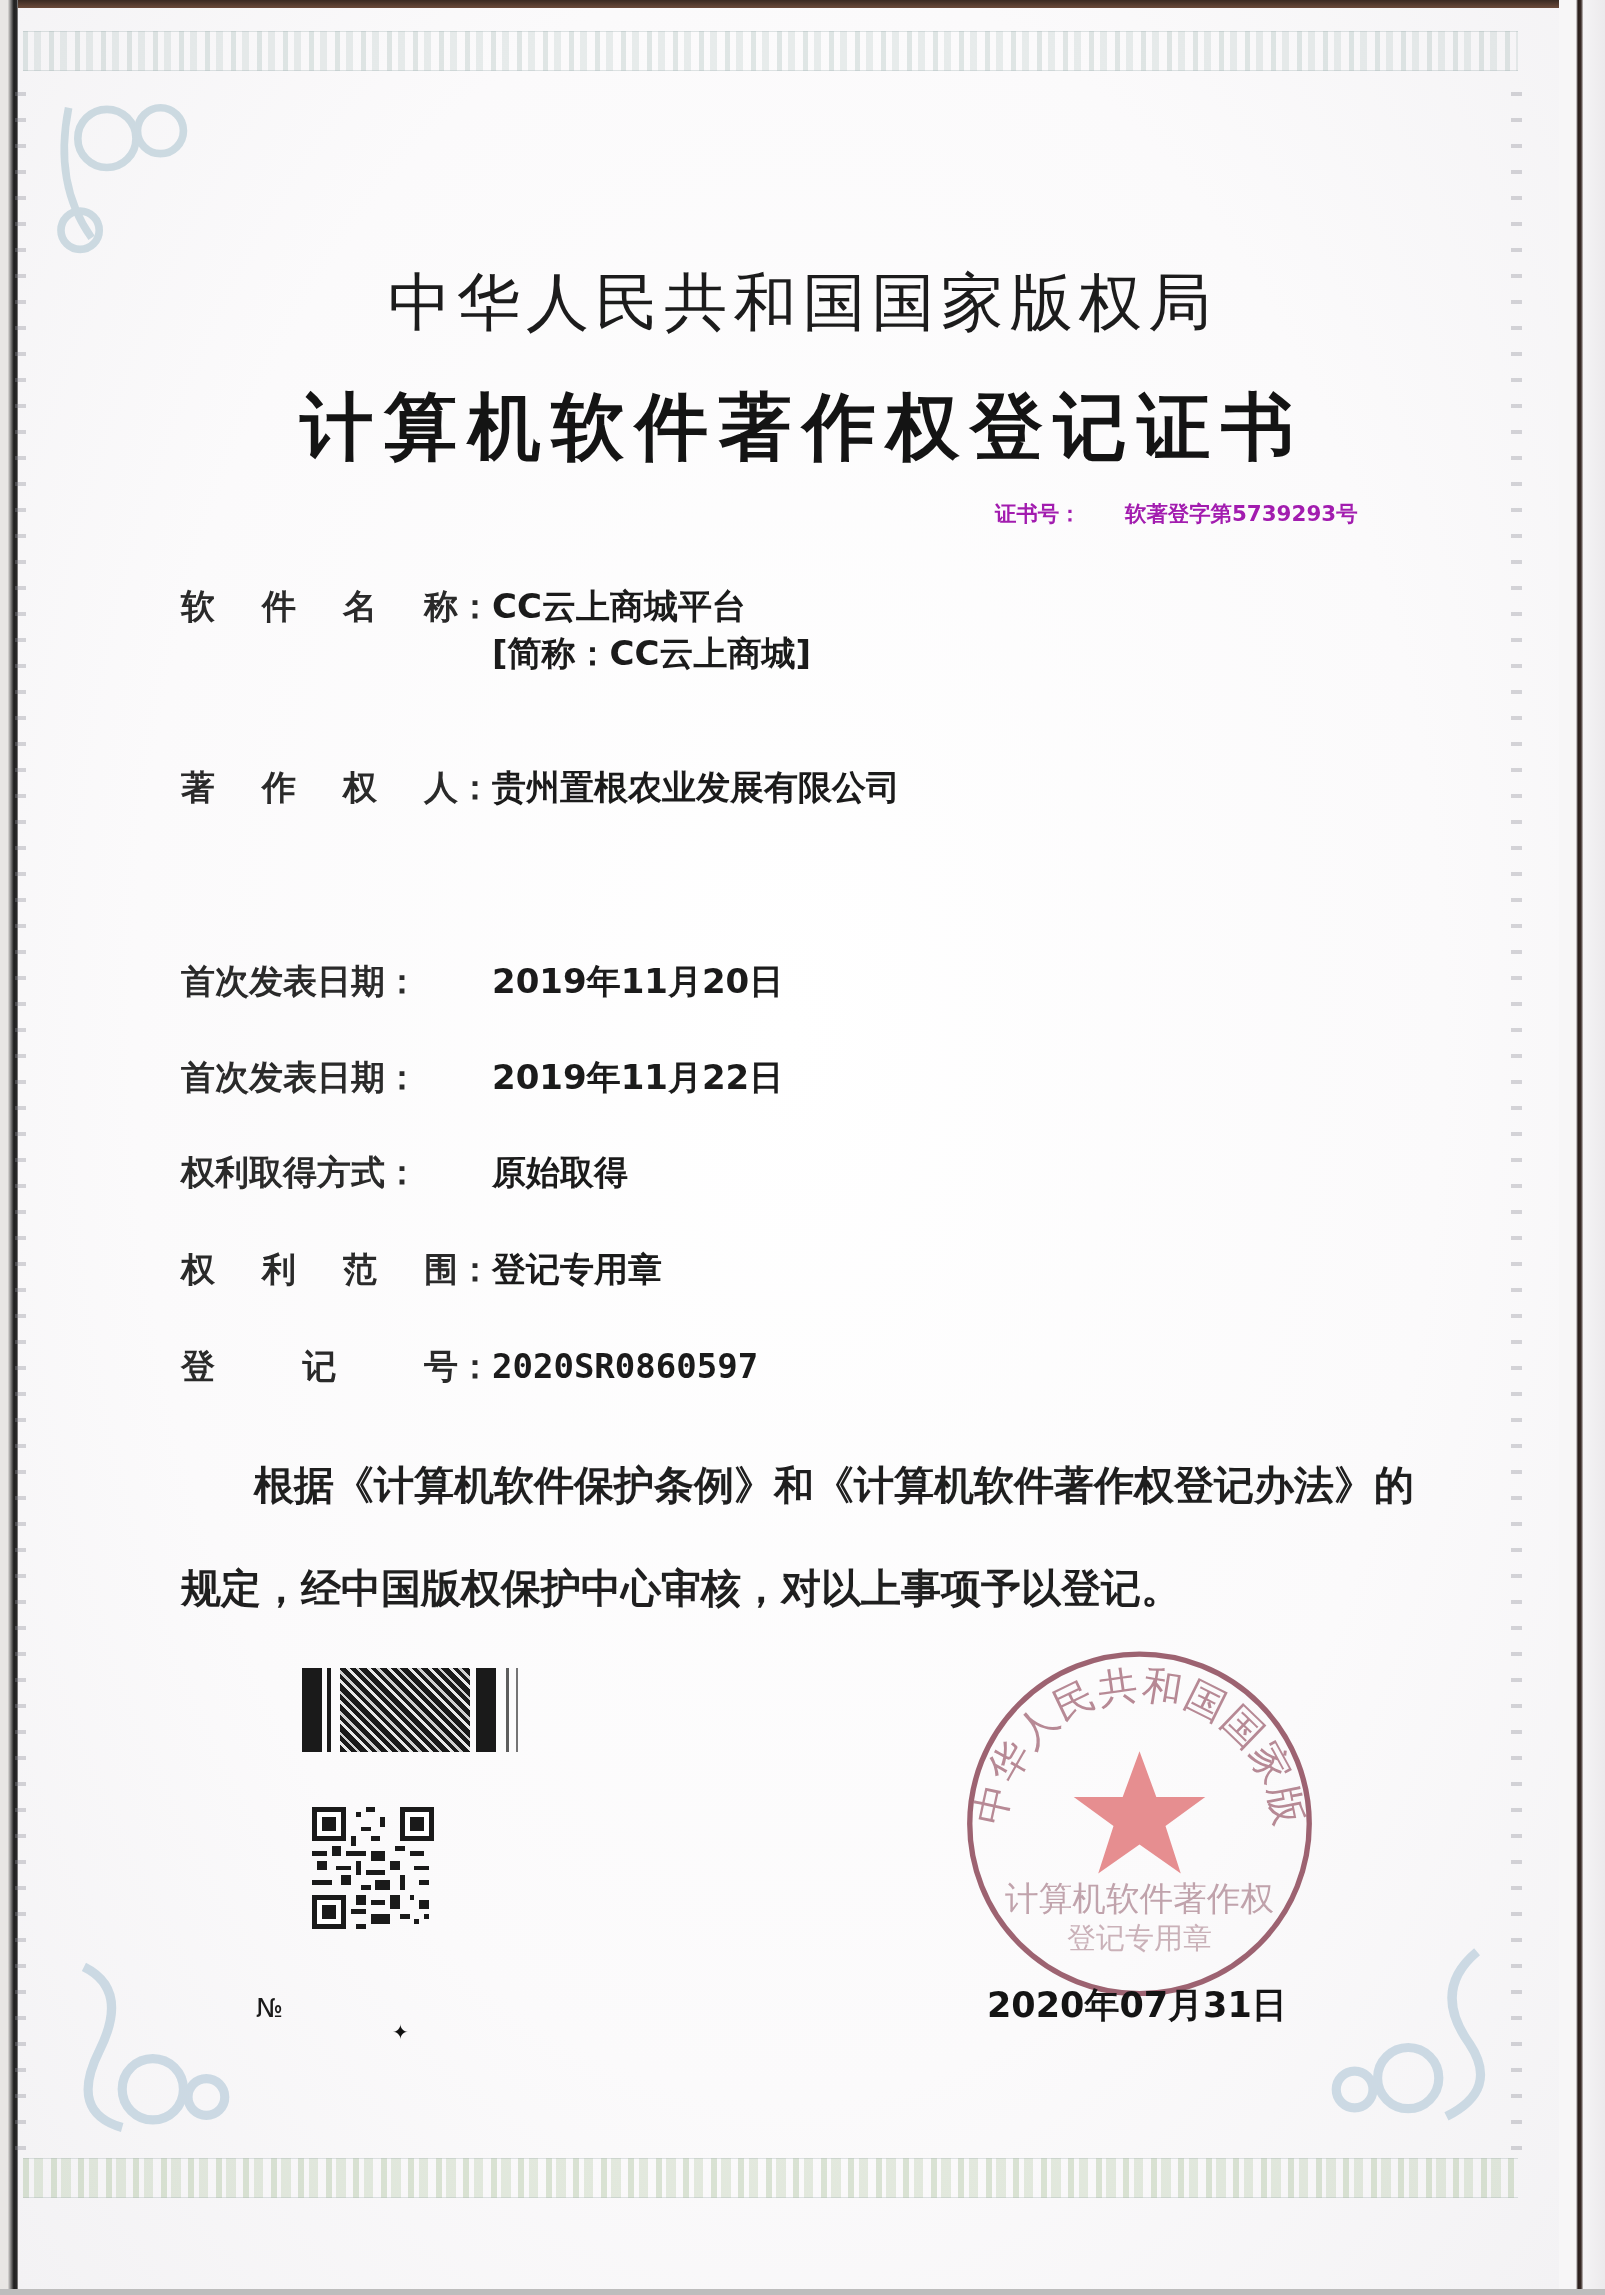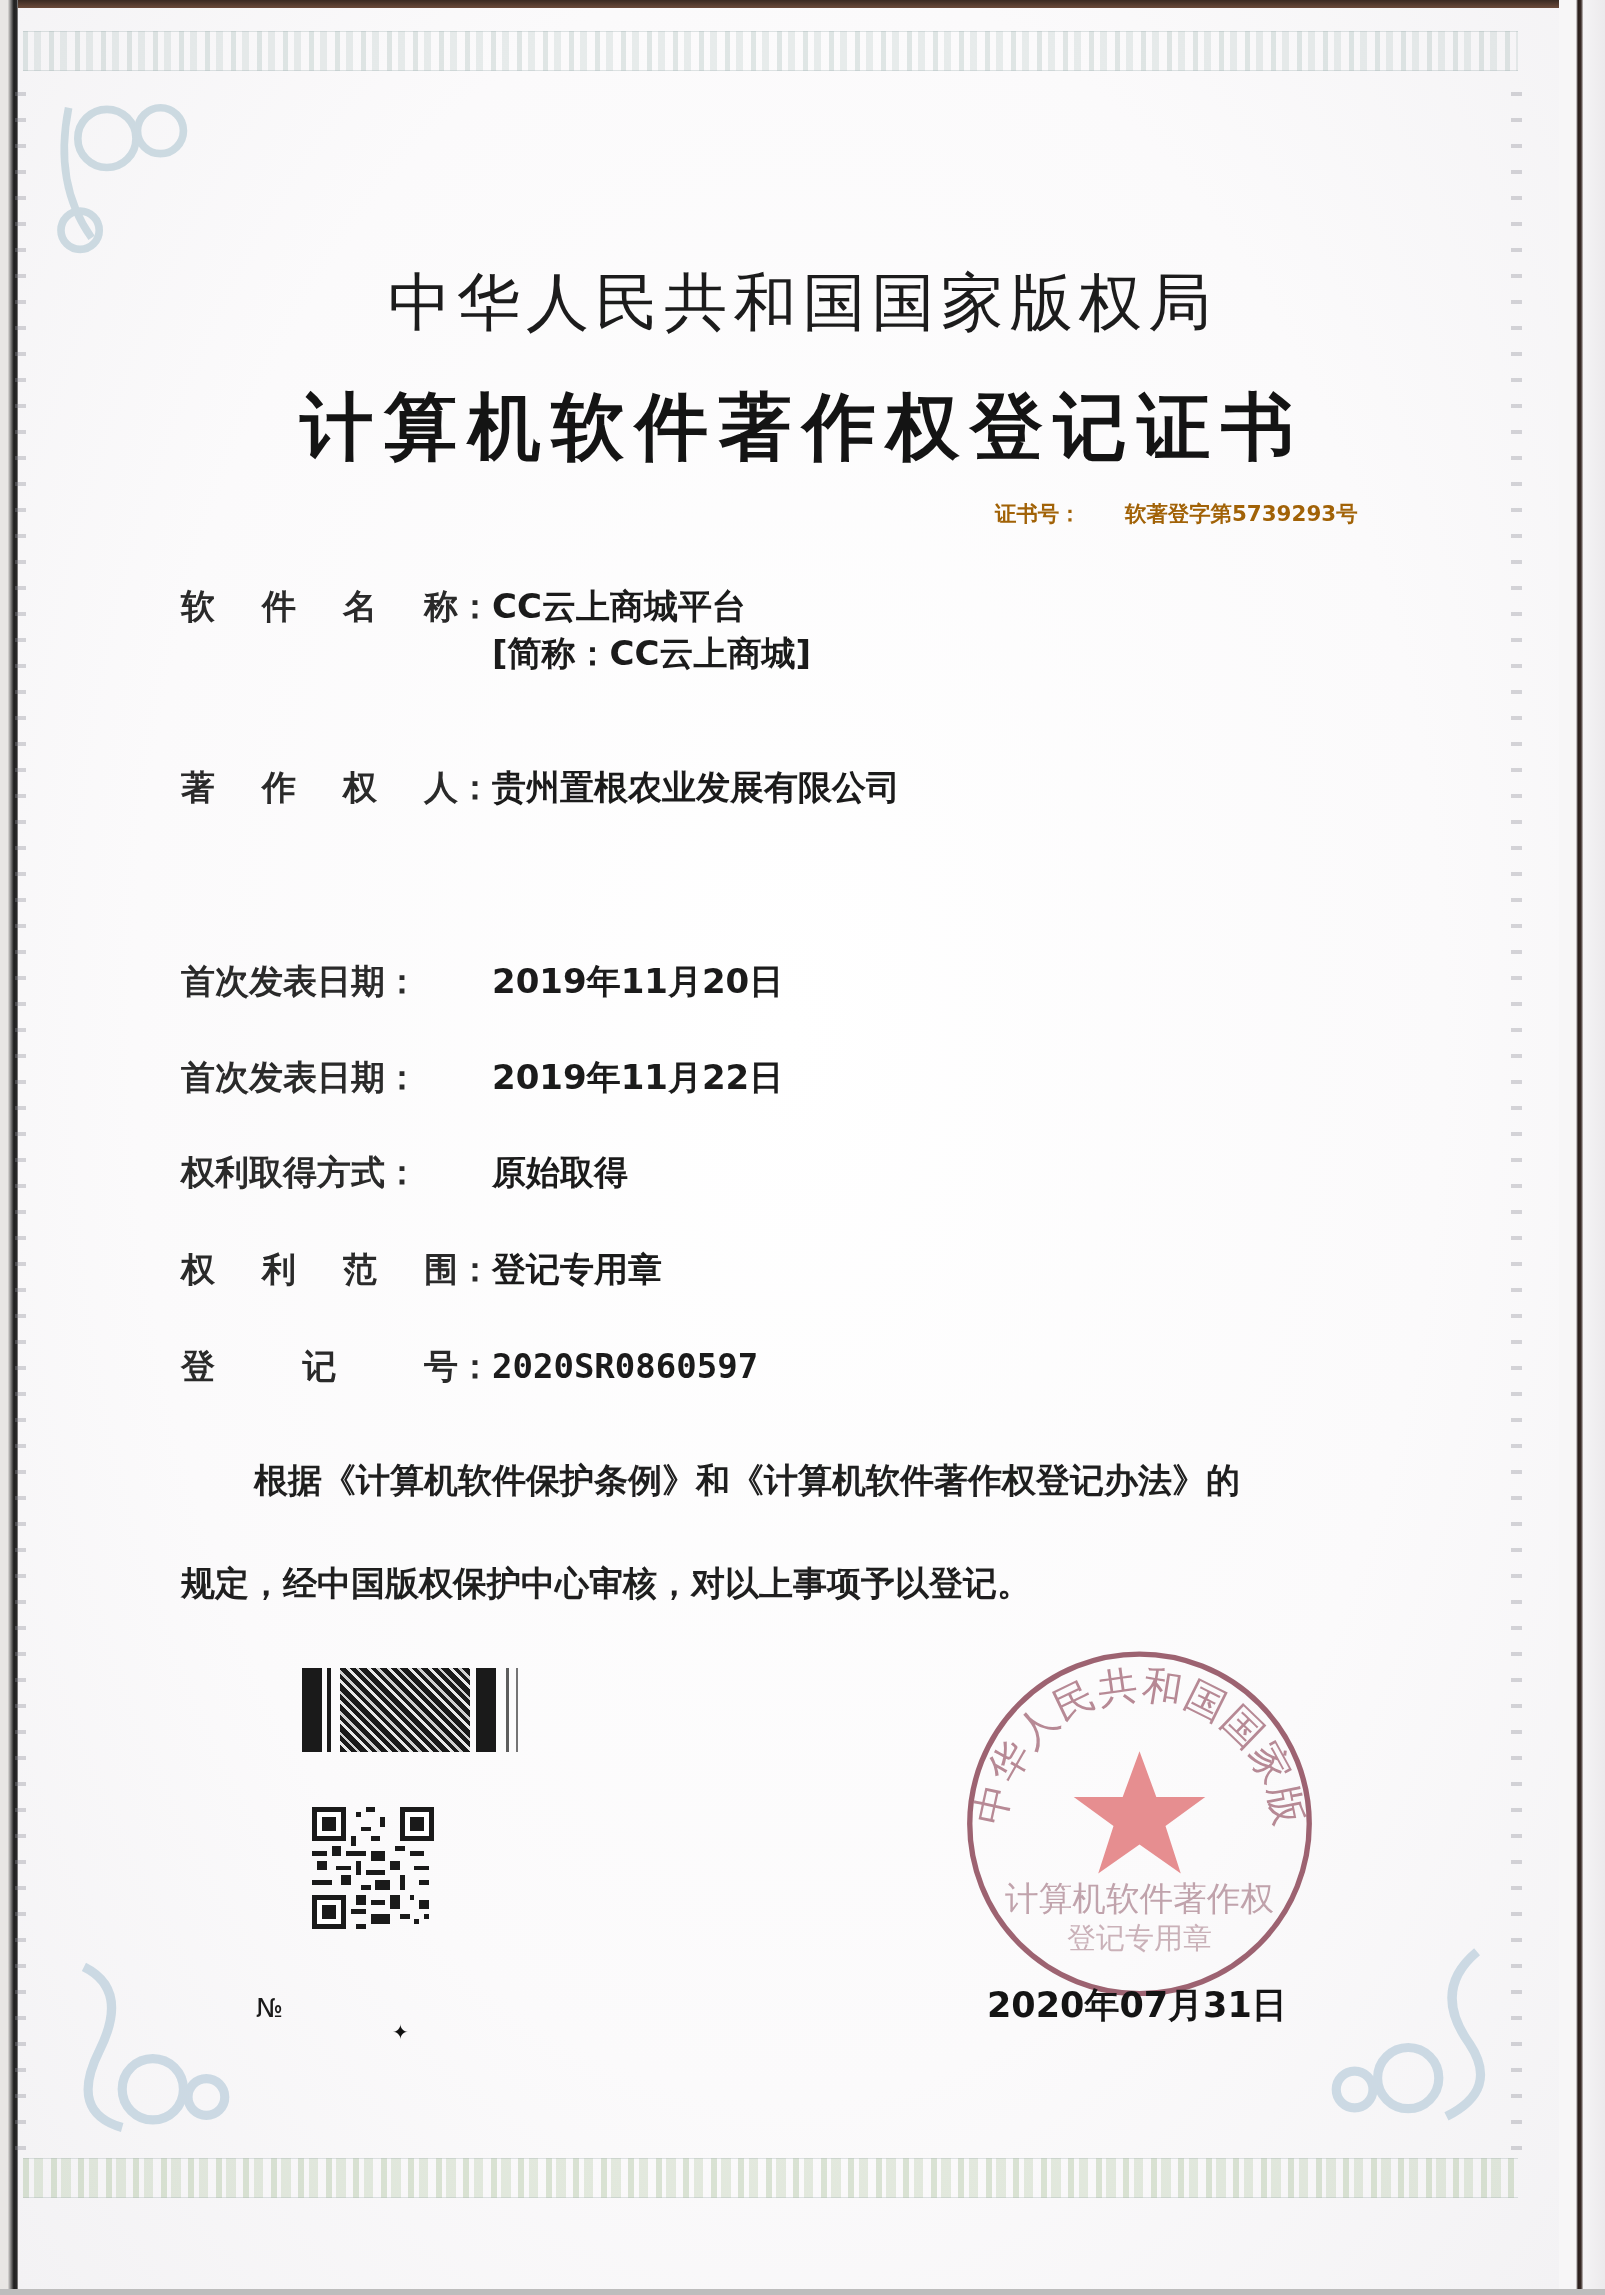--- a/index.html
+++ b/index.html
@@ -64,21 +64,21 @@
       text-align: center; font-family: "DejaVu Sans", "Liberation Sans", sans-serif;
       font-size: 63px; letter-spacing: 6.1px; color: #1c1c1c; font-weight: normal;
     }
     .header-line2 {
       position: absolute; left: 0; width: 1605px; top: 379px;
       text-align: center; font-family: "DejaVu Serif", "Liberation Serif", serif;
       font-size: 73px; letter-spacing: 10.7px; color: #141414; font-weight: bold;
     }
     .cert-no {
       position: absolute; left: 995px; top: 499px;
-      font-family: "DejaVu Sans", sans-serif; font-size: 21.4px; font-weight: bold; color: #a16207;
+      font-family: "DejaVu Sans", sans-serif; font-size: 21.4px; font-weight: bold; color: #a21caf;
       white-space: nowrap;
     }
     .cert-no .lbl { margin-right: 37px; }
 
     
     .field {
       position: absolute; left: 181px; display: flex; align-items: flex-start;
       font-family: "DejaVu Sans", "Liberation Sans", sans-serif; font-weight: bold;
       font-size: 34px; color: #1b1b1b;
     }
@@ -95,21 +95,21 @@
     .f-owner { top: 764px; }
     .f-dev { top: 958px; }
     .f-pub { top: 1054px; }
     .f-acq { top: 1149px; }
     .f-scope { top: 1246px; }
     .f-reg { top: 1343px; }
 
     .para {
       position: absolute; left: 181px; width: 1278px;
       font-family: "DejaVu Sans", "Liberation Sans", sans-serif; font-weight: bold;
-      font-size: 34px; color: #1f1f1f; white-space: nowrap;
+      font-size: 40px; color: #1f1f1f; white-space: nowrap;
     }
     .para.l1 { top: 1458px; left: 254px; }
     .para.l2 { top: 1561px; }
 
     
     .barcode {
       position: absolute; left: 302px; top: 1668px; width: 237px; height: 84px;
       display: flex; align-items: stretch; gap: 0;
     }
     .barcode .b { background: #1a1a1a; }

